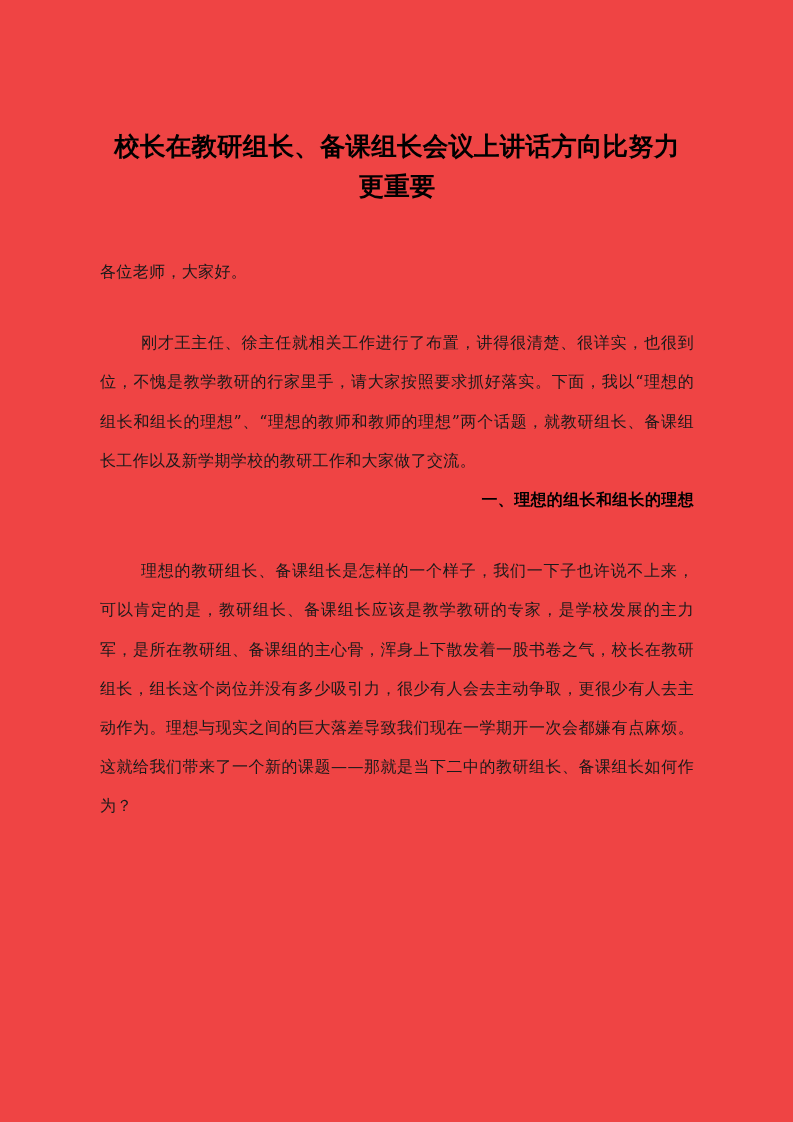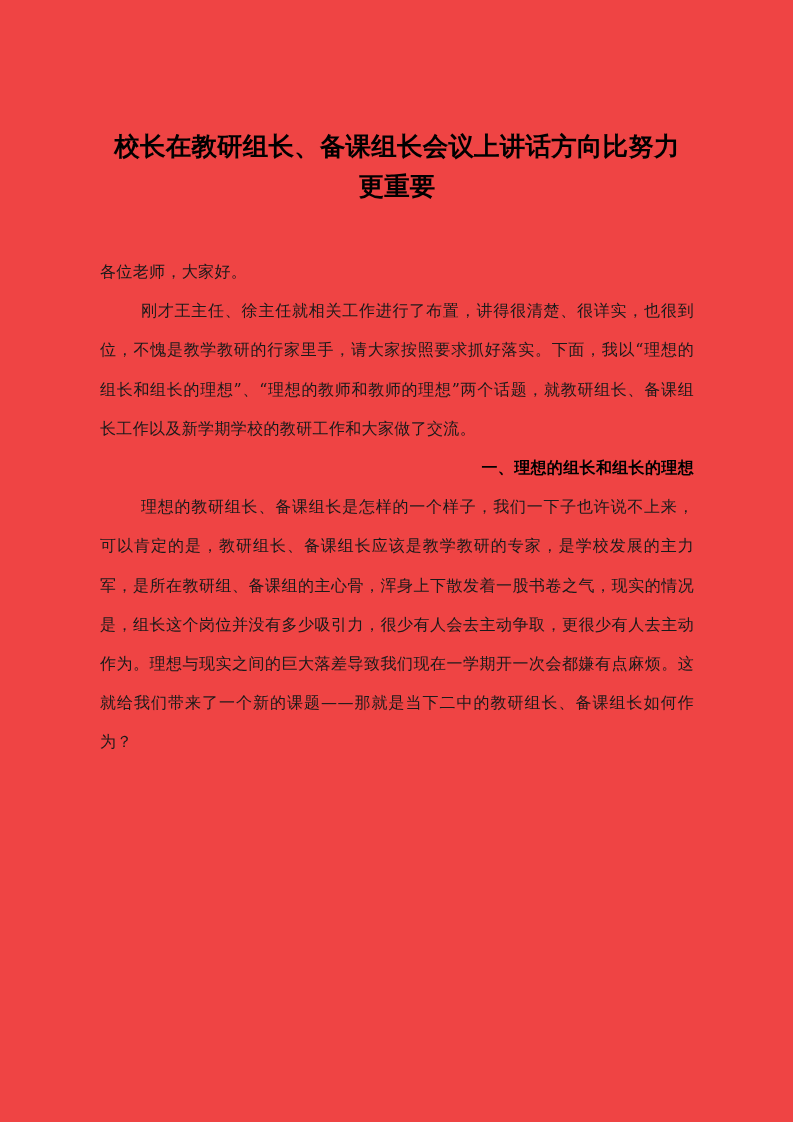--- a/index.html
+++ b/index.html
@@ -40,34 +40,35 @@
     color: #1a1a1a;
     text-align: justify;
     text-justify: inter-character;
     margin: 0;
     letter-spacing: 0.35px;
     word-break: break-all;
     -webkit-font-smoothing: antialiased;
   }
   .para.indent {
     text-indent: 41px;
+    margin-top: 32px;
   }
   .para.heading {
     font-weight: bold;
     text-indent: 41px;
     text-align: right;
     color: #000000;
   }
 </style>
 </head>
 <body>
 
 <div class="page">
   <div class="doc-body">
     <h1 class="doc-title">校长在教研组长、备课组长会议上讲话方向比努力更重要</h1>
     <div id="blocks-container">
         <p class="para">各位老师，大家好。</p>
         <p class="para indent">刚才王主任、徐主任就相关工作进行了布置，讲得很清楚、很详实，也很到位，不愧是教学教研的行家里手，请大家按照要求抓好落实。下面，我以“理想的组长和组长的理想”、“理想的教师和教师的理想”两个话题，就教研组长、备课组长工作以及新学期学校的教研工作和大家做了交流。</p>
         <p class="para heading">一、理想的组长和组长的理想</p>
-        <p class="para indent">理想的教研组长、备课组长是怎样的一个样子，我们一下子也许说不上来，可以肯定的是，教研组长、备课组长应该是教学教研的专家，是学校发展的主力军，是所在教研组、备课组的主心骨，浑身上下散发着一股书卷之气，现实的情况是，组长这个岗位并没有多少吸引力，很少有人会去主动争取，更很少有人去主动作为。理想与现实之间的巨大落差导致我们现在一学期开一次会都嫌有点麻烦。这就给我们带来了一个新的课题——那就是当下二中的教研组长、备课组长如何作为？</p>
+        <p class="para indent">理想的教研组长、备课组长是怎样的一个样子，我们一下子也许说不上来，可以肯定的是，教研组长、备课组长应该是教学教研的专家，是学校发展的主力军，是所在教研组、备课组的主心骨，浑身上下散发着一股书卷之气，校长在教研组长，组长这个岗位并没有多少吸引力，很少有人会去主动争取，更很少有人去主动作为。理想与现实之间的巨大落差导致我们现在一学期开一次会都嫌有点麻烦。这就给我们带来了一个新的课题——那就是当下二中的教研组长、备课组长如何作为？</p>
       </div>
   </div>
 </div>
 
 </body></html>

